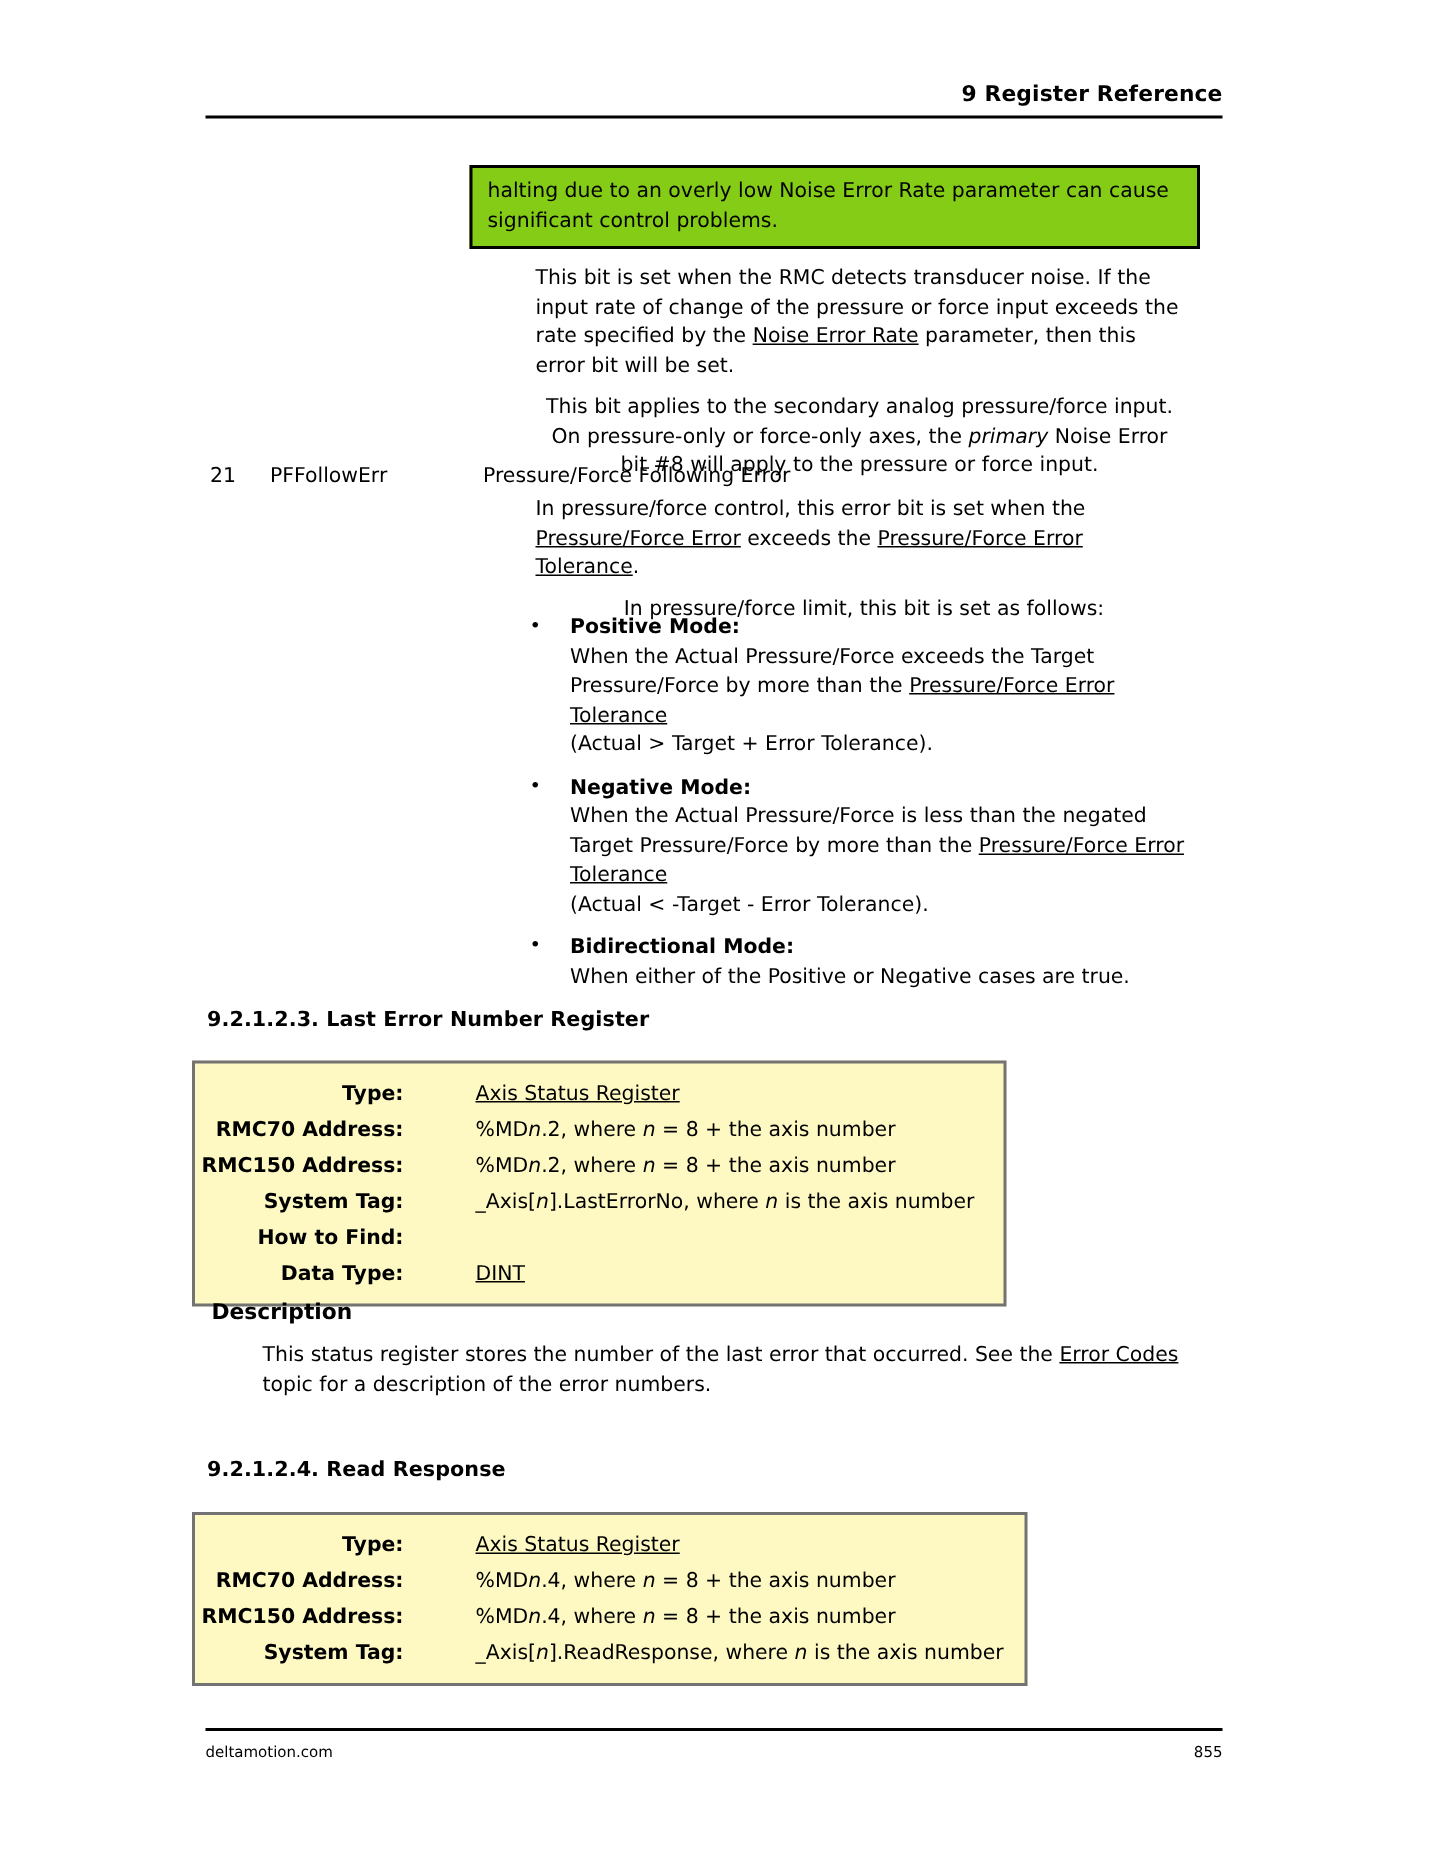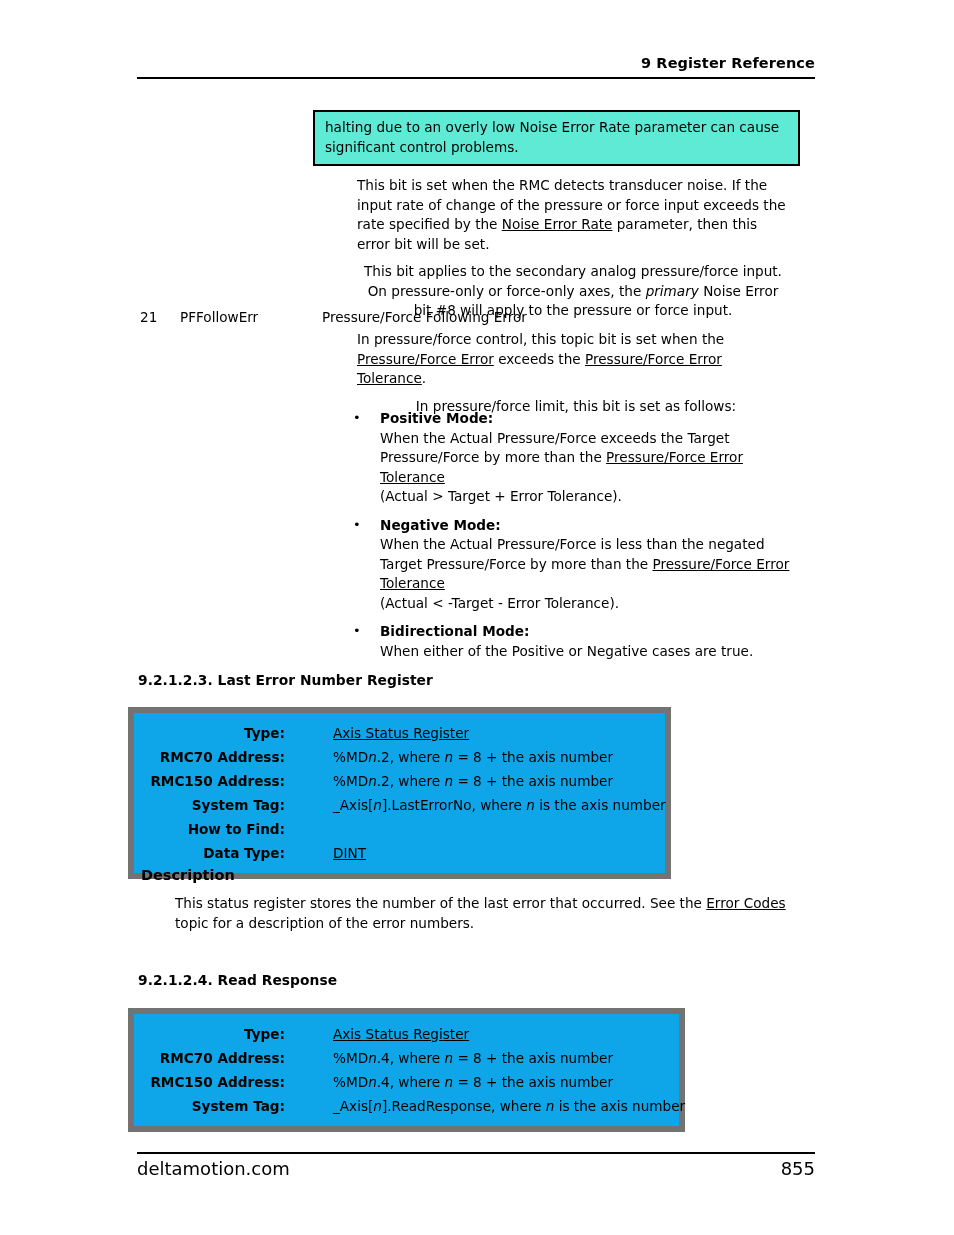--- a/index.html
+++ b/index.html
@@ -53,38 +53,38 @@
     top: 1152px;
     width: 678px;
     height: 2px;
     background: #000;
   }
   .footer {
     position: absolute;
     left: 137px;
     top: 1160px;
     width: 678px;
-    font-size: 18px;
+    font-size: 10px;
     line-height: 18px;
   }
   .footer-left {
     float: left;
   }
   .footer-right {
     float: right;
   }
 
   
   .note-box {
     position: absolute;
     left: 313px;
     top: 110px;
     width: 487px;
     box-sizing: border-box;
-    background: #5eead4;
+    background: #84cc16;
     border-left: 2px solid #000;
     border-top: 2px solid #000;
     border-bottom: 2px solid #000;
     border-right: 2px solid #000;
     padding: 6px 9px 7px 10px;
   }
   .note-box p {
     margin: 0;
     font-size: 13.6px;
     line-height: 19.5px;
@@ -151,23 +151,23 @@
     left: 141px;
     font-size: 14.5px;
     font-weight: bold;
     line-height: 19px;
   }
 
   
   .spec-table {
     position: absolute;
     box-sizing: border-box;
-    background: #0ea5e9;
-    border: 6px solid #737373;
-    padding: 8px 10px 8px 16px;
+    background: #fef9c3;
+    border: 2px solid #737373;
+    padding: 8px 10px 8px 4px;
   }
   .spec-row {
     display: flex;
     align-items: baseline;
     line-height: 24px;
   }
   .spec-label {
     width: 153px;
     flex: 0 0 153px;
     text-align: right;
@@ -206,21 +206,21 @@
     <p><span>This bit applies to the secondary analog pressure/force input. On pressure-only or force-only axes, the </span><span class="it">primary</span><span> Noise Error bit #8 will apply to the pressure or force input.</span></p>
   </div>
 
   <div class="bitrow" style="left:0; top:308px; width:954px; height:20px;">
     <span class="bit-num">21</span>
     <span class="bit-name">PFFollowErr</span>
     <span class="bit-desc">Pressure/Force Following Error</span>
   </div>
 
   <div class="para lvl2b" style="top:330px;">
-    <p><span>In pressure/force control, this topic bit is set when the </span><span class="u">Pressure/Force Error</span><span> exceeds the </span><span class="u">Pressure/Force Error Tolerance</span><span>.</span></p>
+    <p><span>In pressure/force control, this error bit is set when the </span><span class="u">Pressure/Force Error</span><span> exceeds the </span><span class="u">Pressure/Force Error Tolerance</span><span>.</span></p>
     <p>In pressure/force limit, this bit is set as follows:</p>
   </div>
 
   <div class="bullets">
 
     <div class="bullet-item">
       <span class="bullet-dot">•</span>
       <span class="bullet-title">Positive Mode:</span>
       <span class="bullet-body"><span>When the Actual Pressure/Force exceeds the Target Pressure/Force by more than the </span><span class="u">Pressure/Force Error Tolerance</span></span>
       <span class="bullet-body">(Actual &gt; Target + Error Tolerance).</span>

